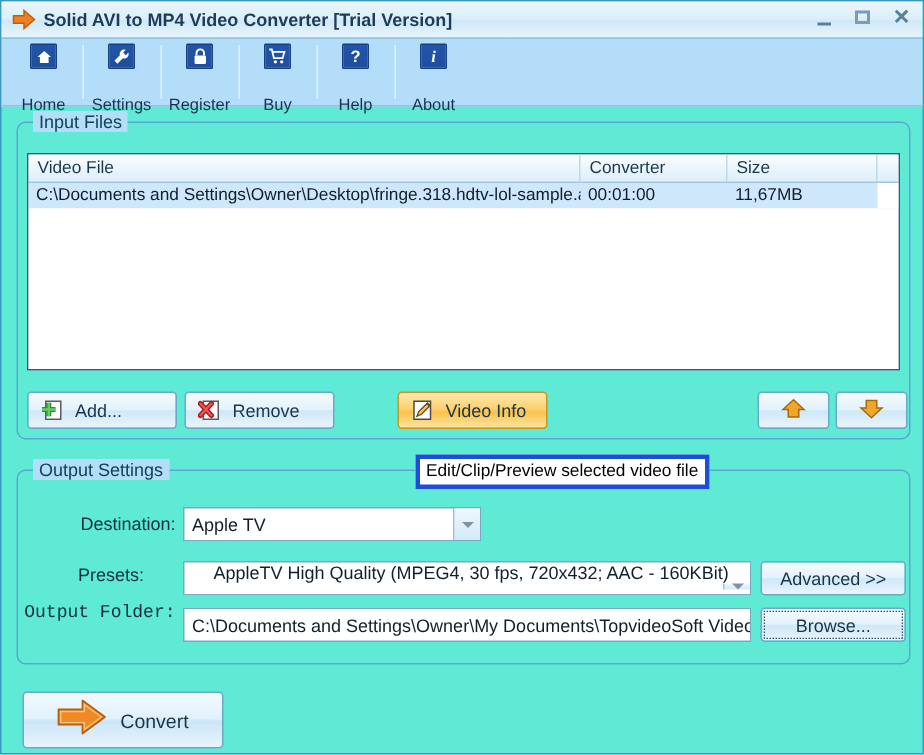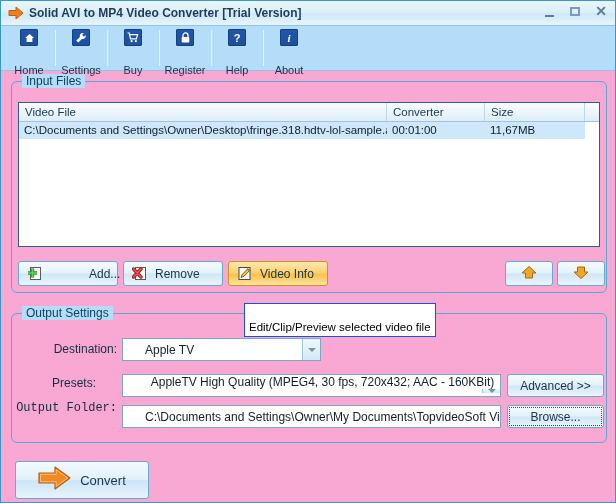--- a/index.html
+++ b/index.html
@@ -6,21 +6,21 @@
     margin: 0; padding: 0;
     width: 616px; height: 503px;
     overflow: hidden;
     background: #b3ddf8;
     font-family: "Liberation Sans", sans-serif;
     -webkit-font-smoothing: none;
   }
   .app {
     position: relative;
     width: 616px; height: 503px;
-    background: #f9a8d4;
+    background: #5eead4;
     box-sizing: border-box;
     border: 1px solid #3a97c4;
   }
 
   
   .titlebar {
     position: relative;
     height: 24px;
     background: linear-gradient(to bottom, #eaf5fc 0%, #dcf0fa 45%, #cfe9f8 55%, #e8f4fc 100%);
     border-bottom: 1px solid #8fc4e2;
@@ -146,37 +146,38 @@
     border: 1px solid #6aa9ce;
     border-radius: 3px;
     background: linear-gradient(to bottom,#f4fbfe 0%, #e3f2fb 48%, #cfe7f7 52%, #e9f5fd 100%);
     display: flex; align-items: center;
     font-size: 12px; color: #1b3449;
     cursor: default;
   }
   .btn-amber {
     border: 1px solid #c9961f;
     background: linear-gradient(to bottom,#fde9ae 0%, #fbd173 45%, #f9c24c 55%, #fde3a0 100%);
+    margin-left: 37px;
   }
   .btn-ico { width: 20px; display:flex; align-items:center; justify-content:center; flex:none; margin-left:5px;}
   .btn-label { margin-left: 6px; white-space: nowrap; }
   .btn-center { justify-content: center; }
   .btn-focus { outline: 1px dotted #33506a; outline-offset: -3px; }
 
   
   .field {
     position: absolute;
     box-sizing: border-box;
     background: #ffffff;
     border: 1px solid #7aa8c4;
     display: flex; align-items: center;
   }
   .field-text {
     font-size: 12px; color: #10202c;
-    padding-left: 22px;
+    padding-left: 5px;
     white-space: nowrap; overflow: hidden;
   }
   .combo-btn {
     margin-left: auto;
     width: 17px; align-self: stretch;
     background: linear-gradient(to bottom,#eef8fd,#d3e9f8);
     border-left: 1px solid #9cc4dc;
     display: flex; align-items: center; justify-content: center;
     flex: none;
   }
@@ -190,26 +191,27 @@
     position: absolute;
     font-size: 12px; color: #10303f;
     text-align: right;
     white-space: nowrap;
   }
 
   
   .tooltip {
     position: absolute;
     background: #ffffff;
-    border: 1px solid #1d4ed8;
+    border: 3px solid #1d4ed8;
     font-size: 11.5px; color: #000;
-    padding: 16px 4px 2px 4px;
+    padding: 1px 4px 2px 4px;
     white-space: nowrap;
     line-height: 14px;
     z-index: 50;
+    margin-left: 33px;
   }
 
   
   .convert {
     position: absolute;
     border: 1px solid #6aa9ce;
     border-radius: 3px;
     background: linear-gradient(to bottom,#f2fafe 0%, #e0f1fb 48%, #cbe5f7 52%, #e7f4fd 100%);
     display: flex; align-items: center; justify-content: center;
     box-sizing: border-box;
@@ -254,49 +256,49 @@
 
     <div class="tbitem">
       <div class="tbicon">
         <div class="ico-box">
           <svg width="12" height="12" viewBox="0 0 12 12">
             <path d="M8.8 1.2 a3 3 0 0 0-3.9 3.7 L1.3 8.5 l2 2 L6.9 6.9 a3 3 0 0 0 3.7-3.9 L8.9 4.8 L7.1 3 Z" fill="#ffffff"></path>
           </svg>
         </div>
       </div>
       <div class="tblabel">Settings</div>
+    </div>
+
+    <div class="tbitem">
+      <div class="tbicon">
+        <div class="ico-box">
+          <svg width="11" height="12" viewBox="0 0 11 12">
+            <path d="M3 5 V3.4 a2.5 2.5 0 0 1 5 0 V5" fill="none" stroke="#ffffff" stroke-width="1.3"></path>
+            <rect x="1.7" y="5" width="7.6" height="5.6" rx="0.8" fill="#ffffff"></rect>
+          </svg>
+        </div>
+      </div>
+      <div class="tblabel">Register</div>
     </div>
 
     <div class="tbitem">
       <div class="tbicon">
         <div class="ico-box">
           <svg width="12" height="11" viewBox="0 0 12 11">
             <path d="M0.5 1 H2.2 L3.6 6.8 H9.4 L10.6 2.6 H3.2" fill="none" stroke="#ffffff" stroke-width="1.2"></path>
             <circle cx="4.6" cy="9.2" r="1.1" fill="#ffffff"></circle>
             <circle cx="8.8" cy="9.2" r="1.1" fill="#ffffff"></circle>
           </svg>
         </div>
       </div>
       <div class="tblabel">Buy</div>
     </div>
 
     <div class="tbitem">
       <div class="tbicon">
-        <div class="ico-box">
-          <svg width="11" height="12" viewBox="0 0 11 12">
-            <path d="M3 5 V3.4 a2.5 2.5 0 0 1 5 0 V5" fill="none" stroke="#ffffff" stroke-width="1.3"></path>
-            <rect x="1.7" y="5" width="7.6" height="5.6" rx="0.8" fill="#ffffff"></rect>
-          </svg>
-        </div>
-      </div>
-      <div class="tblabel">Register</div>
-    </div>
-
-    <div class="tbitem">
-      <div class="tbicon">
         <div class="ico-box">?</div>
       </div>
       <div class="tblabel">Help</div>
     </div>
 
     <div class="tbitem">
       <div class="tbicon">
         <div class="ico-box" style="font-style:italic; font-family:'Liberation Serif', serif;">i</div>
       </div>
       <div class="tblabel">About</div>
@@ -317,21 +319,21 @@
     </div>
     <div class="lv-row">
       <div class="lv-td" style="width:368px;">C:\Documents and Settings\Owner\Desktop\fringe.318.hdtv-lol-sample.avi</div>
       <div class="lv-td" style="width:98px;">00:01:00</div>
       <div class="lv-td" style="width:100px;">11,67MB</div>
       <div class="lv-td" style="width:14px; background:#ffffff;"></div>
     </div>
     <div class="lv-body-fill" style="height:108px;"></div>
   </div>
 
-  <div class="btn" style="left:17px; top:260px; width:100px; height:25px;gap:39px;">
+  <div class="btn" style="left:17px; top:260px; width:100px; height:25px;">
     <div class="btn-ico">
       <svg width="15" height="15" viewBox="0 0 15 15">
         <rect x="3.5" y="1.5" width="10" height="12" fill="#ffffff" stroke="#5b5b5b" stroke-width="1"></rect>
         <path d="M1 7 h9 M5.5 2.5 v9" stroke="#2f8f2f" stroke-width="3.4" stroke-linecap="butt"></path>
         <path d="M1 7 h9 M5.5 2.5 v9" stroke="#63d063" stroke-width="1.6"></path>
       </svg>
     </div>
     <div class="btn-label">Add...</div>
   </div>
 

